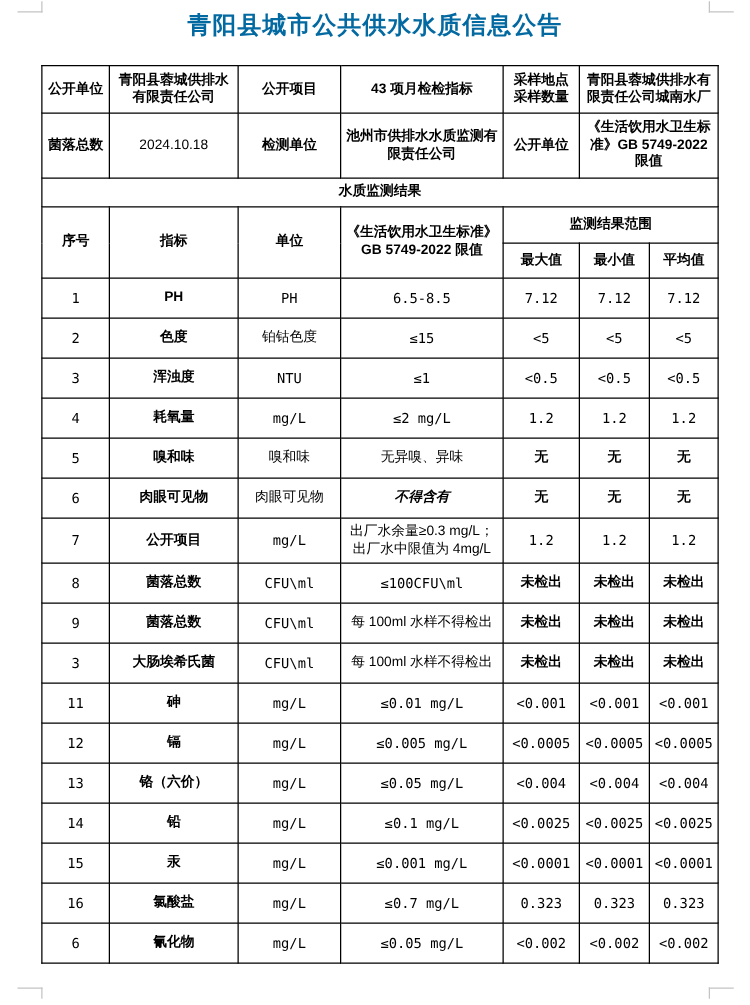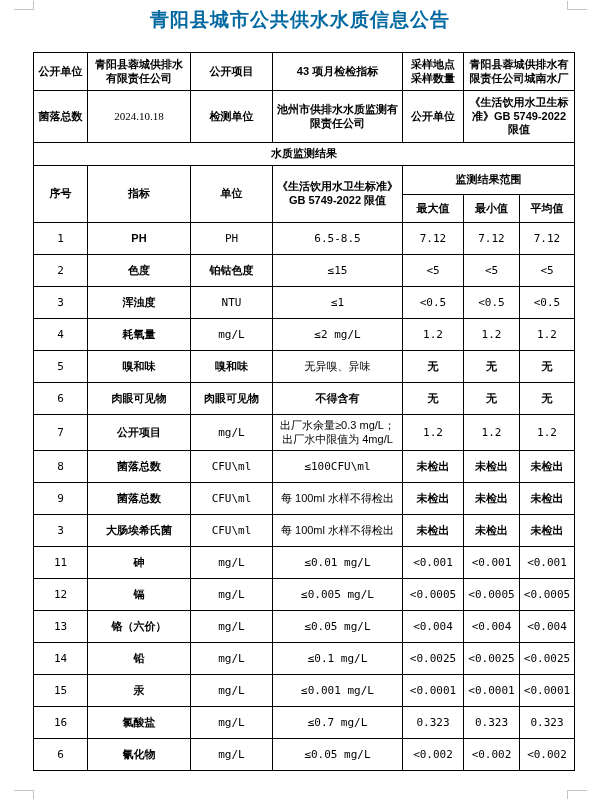--- a/index.html
+++ b/index.html
@@ -29,29 +29,29 @@
   tr.info-r1{height:38px;}
   tr.info-r2{height:52px;}
   tr.section-r{height:23px;}
   tr.hdrA{height:29px;}
   tr.hdrB{height:28px;}
   tr.data{height:32px;}
   tr.data.tall{height:36px;}
   td.lbl{font-weight:600;text-align:left;padding-left:3px;}
   td.lbl-c{font-weight:600;}
   td.val-l{font-weight:600;text-align:left;padding-left:3px;}
-  td.date{font-weight:normal;font-family:Liberation Serif, serif;font-size:10.5px;text-align:left;padding-left:3px;}
+  td.date{font-weight:normal;font-family:Liberation Sans, sans-serif;font-size:10.5px;text-align:left;padding-left:3px;}
   td.sec{font-weight:600;font-size:11.5px;}
   td.hcell{font-weight:600;}
   td.limit-hdr{font-weight:600;font-size:10.5px;text-align:left;padding-left:2px;}
   td.ind{font-weight:600;text-align:left;padding-left:1px;}
   td.num{font-family:"DejaVu Sans Mono","Liberation Mono",monospace;font-size:10.5px;font-weight:normal;}
   td.unit-lat,td.limit-lat{font-family:"DejaVu Sans Mono","Liberation Mono",monospace;font-size:9.5px;font-weight:normal;}
-  td.unit-cjk{font-weight:700;font-size:11px;}
-  td.limit-cjk{font-weight:600;font-size:10px;}
+  td.unit-cjk{font-weight:400;font-size:11px;}
+  td.limit-cjk{font-weight:600;font-size:10px;font-style:italic;}
   td.limit-sm{font-weight:400;font-size:9px;line-height:1.35;}
   td.val-cjk{font-weight:600;font-size:10.5px;}
 </style>
 </head>
 <body>
 
 <div class="crop tl"></div>
 <div class="crop tr"></div>
 <div class="crop bl"></div>
 <div class="crop br"></div>

